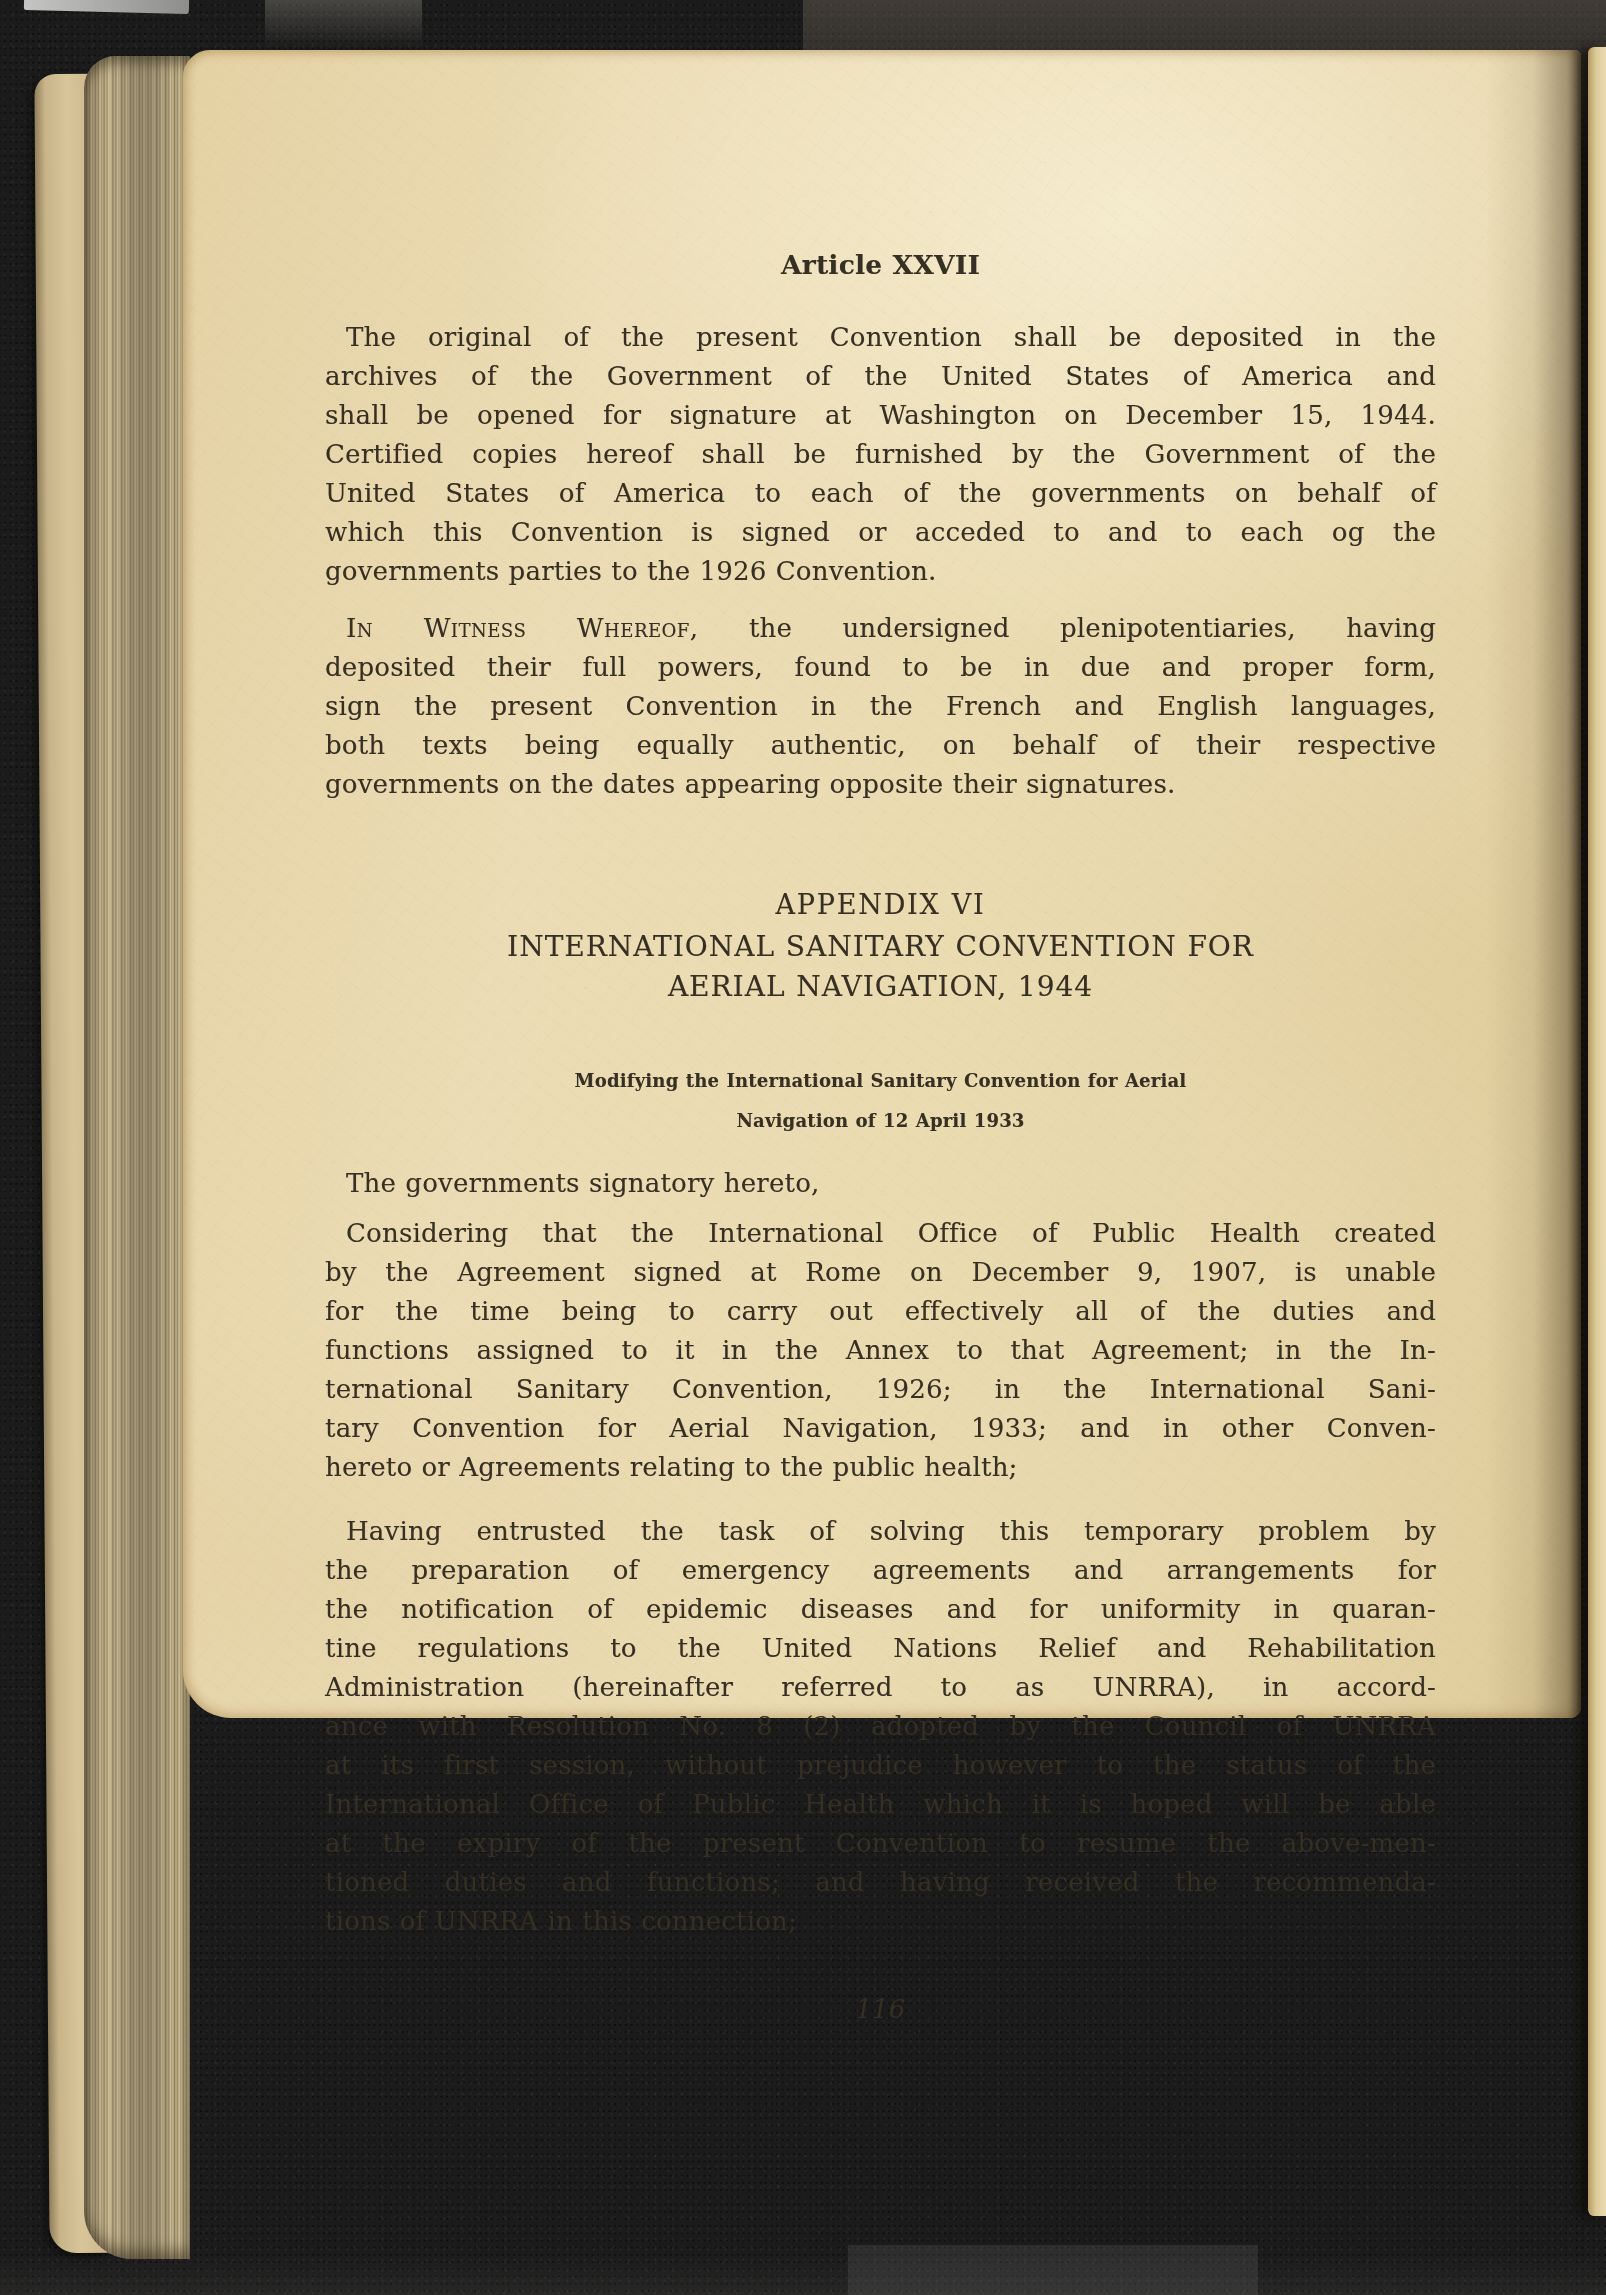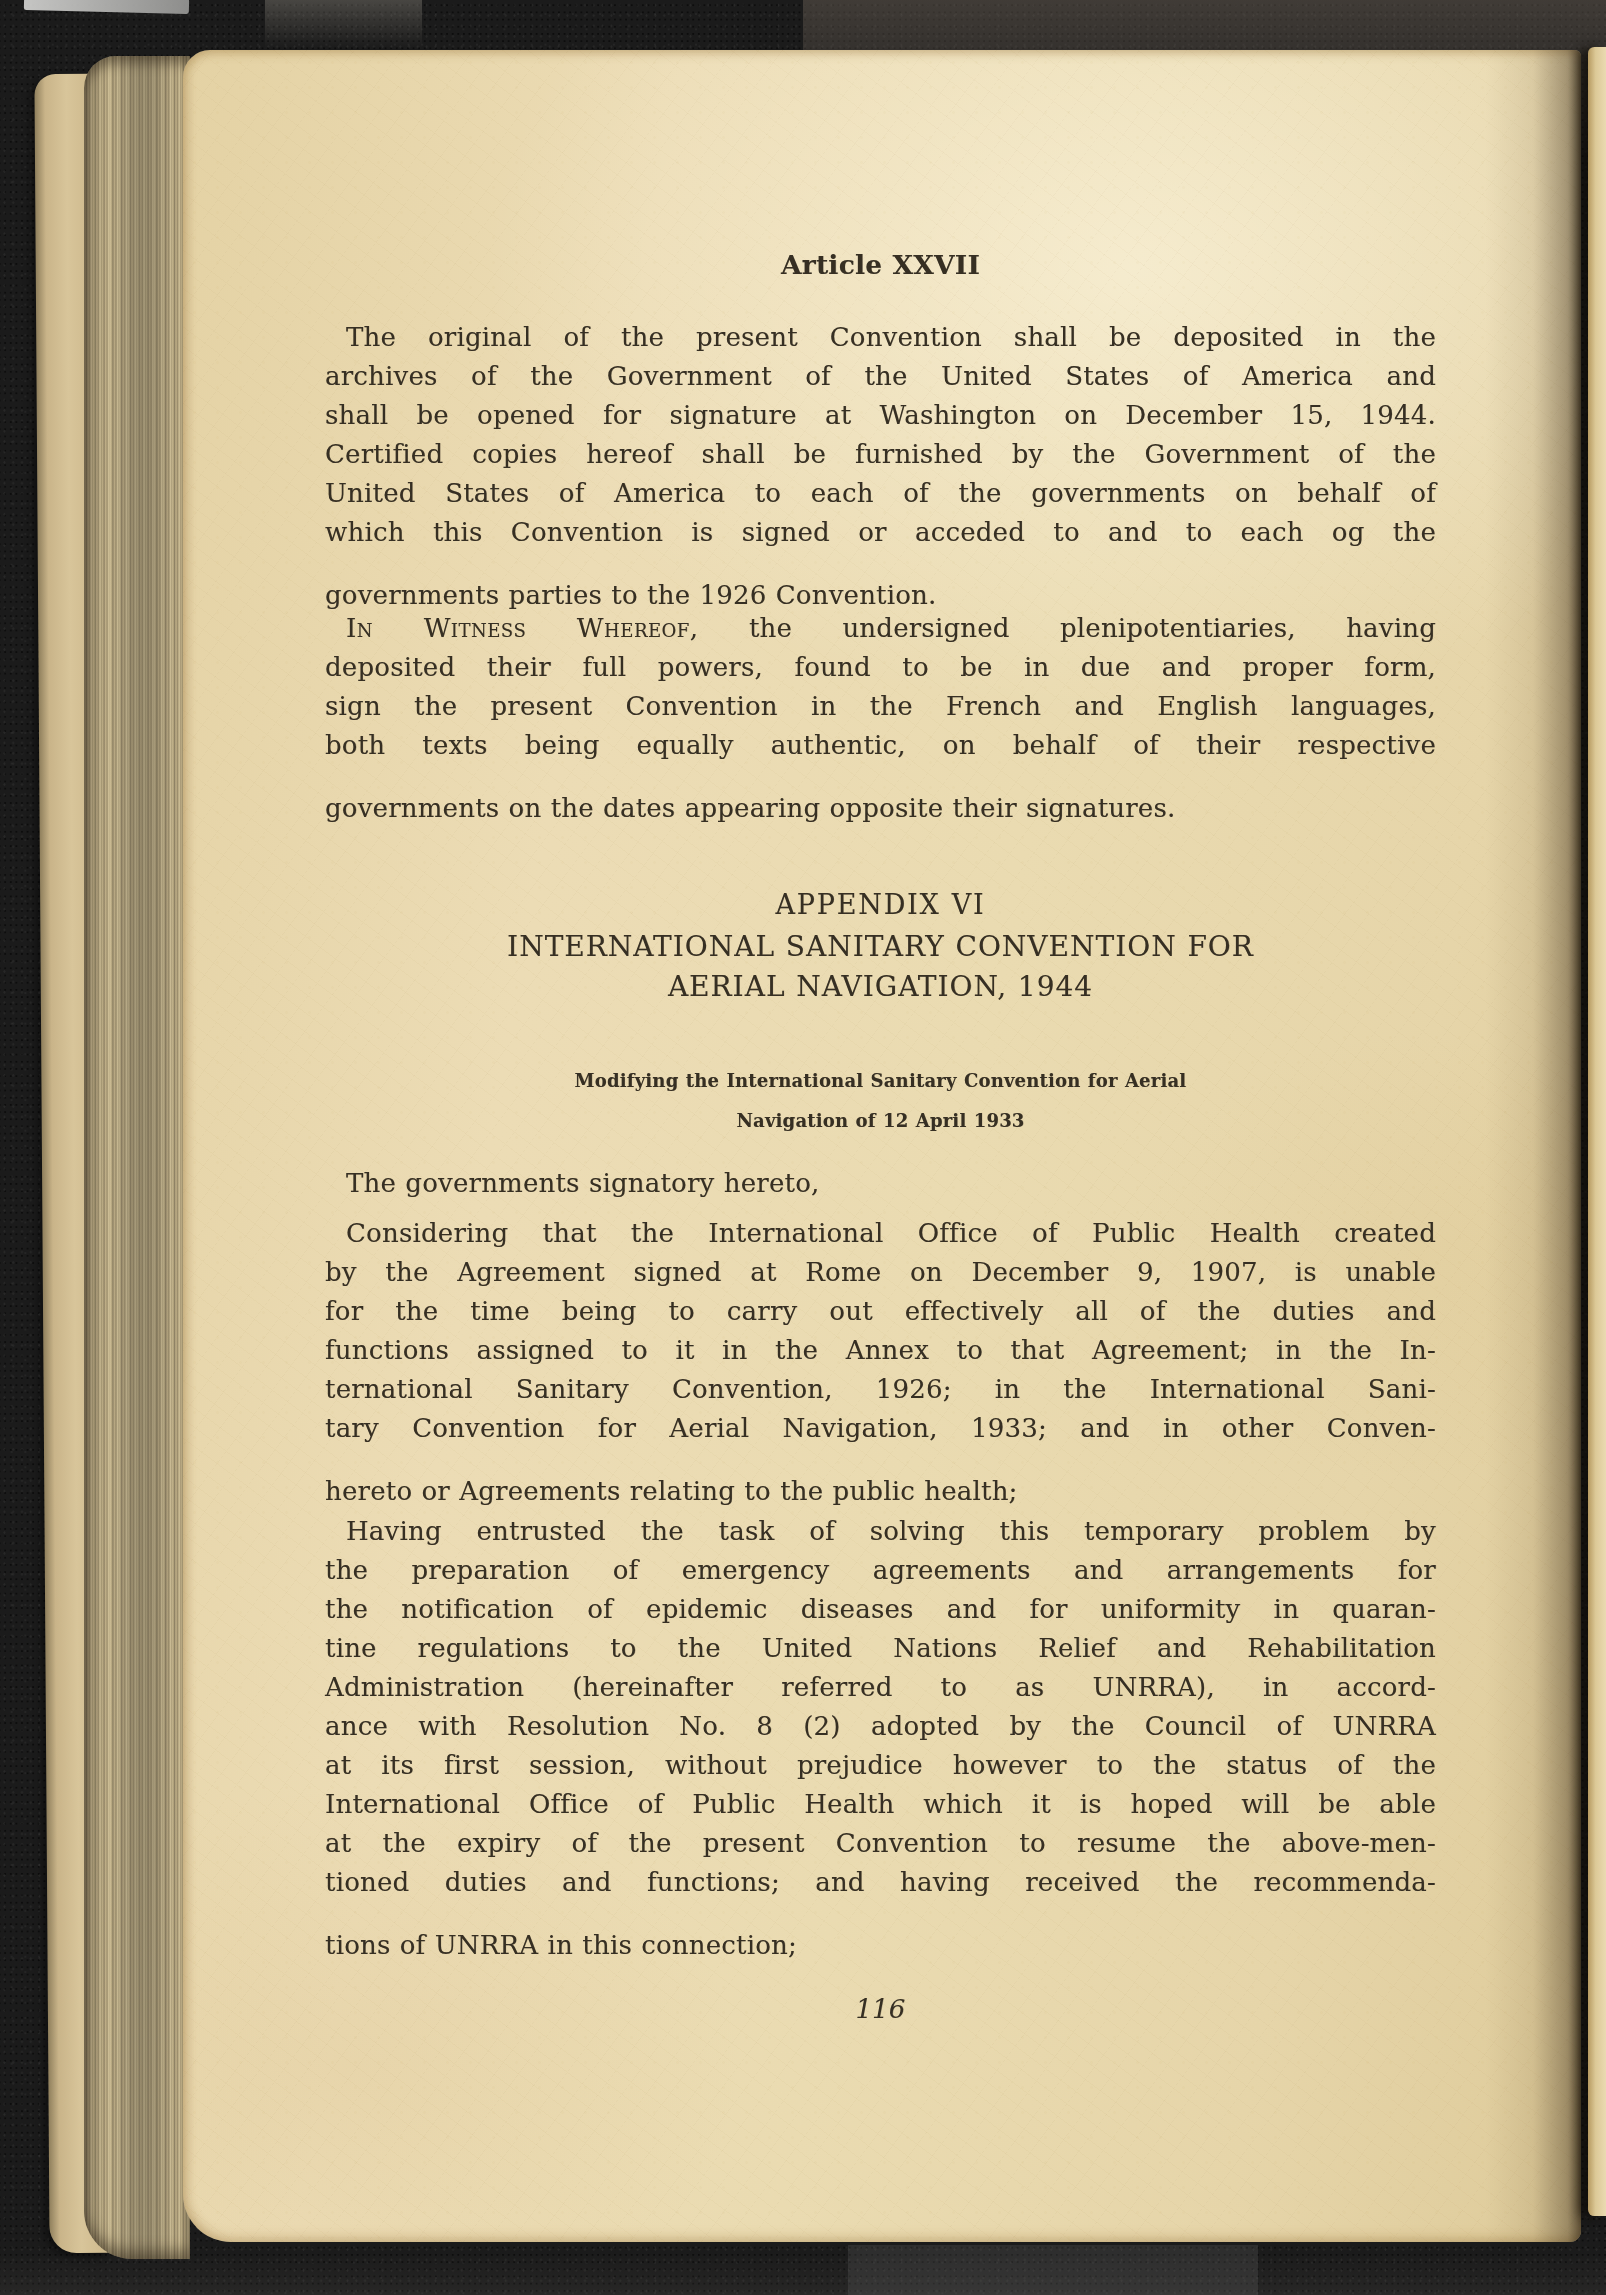--- a/index.html
+++ b/index.html
@@ -65,21 +65,21 @@
     background:
       linear-gradient(90deg, rgba(70,60,45,0.30) 0%, rgba(0,0,0,0) 22%, rgba(95,88,70,0.38) 48%, rgba(70,64,50,0.30) 66%, rgba(0,0,0,0) 88%),
       repeating-linear-gradient(90deg,
         #cfbf96 0px, #b4a57e 1.6px, #8e8164 2.4px, #c3b28a 4px,
         #9d8f6d 5.6px, #d9c99f 7.2px, #ab9d78 8.8px);
     border-radius: 32px 0 0 48px;
     box-shadow: inset 0 8px 11.2px rgba(40,32,20,0.45), inset 0 -9.6px 13px rgba(40,32,20,0.45);
   }
   
   .main-page {
-    position: absolute; left: 183px; top: 50px; width: 1398px; height: 2192px;
+    position: absolute; left: 183px; top: 50px; width: 1398px; height: 1668px;
     background:
       radial-gradient(ellipse 1045px 723px at 68% 10%, rgba(255,249,230,0.55), rgba(255,249,230,0) 62%),
       radial-gradient(ellipse 562px 402px at 12% 92%, rgba(190,150,80,0.10), rgba(190,150,80,0) 70%),
       radial-gradient(ellipse 402px 321px at 88% 55%, rgba(200,165,90,0.08), rgba(200,165,90,0) 70%),
       linear-gradient(100deg, #e4d2a4 0%, #ecdcb5 28%, #eadbb1 55%, #e6d5a9 80%, #decb9a 100%);
     border-radius: 27px 6.4px 11.2px 48px;
     box-shadow:
       inset 0 4px 9.6px rgba(140,100,40,0.25),
       inset 0 -5.6px 11.2px rgba(140,100,40,0.20),
       inset 5.6px 0 9.6px rgba(140,100,40,0.14);
@@ -118,21 +118,21 @@
     color: #362f23;
     font-size: 26px;
     line-height: 39px;
     letter-spacing: 0.2px;
     word-spacing: 0.8px;
     text-shadow: 0.3px 0.4px 0.6px rgba(46,37,22,0.30);
   }
   .abs { position: absolute; left: 0; right: 0; }
   .ln { white-space: nowrap; }
   .j { text-align: justify; text-align-last: justify; white-space: normal; }
-  .last { text-align: left; margin-top: 24px; }
+  .last { text-align: left; }
   .ind { text-indent: 21px; }
   .center { text-align: center; }
   .sc { font-variant: small-caps; letter-spacing: 0.5px; }
   #h-article { top: 195px; font-size: 26.5px; font-weight: 700; }
   #p1 { top: 268px; }
   #p2 { top: 559px; }
   #h-appendix { top: 835px; font-size: 27px; letter-spacing: 1.8px; }
   #h-title { top: 877px; font-size: 28px; line-height: 40px; font-weight: 400; letter-spacing: 1px; }
   #h-subtitle { top: 1011px; font-size: 18px; line-height: 40px; font-weight: 700; }
   #intro { top: 1114px; padding-left: 21px; }

